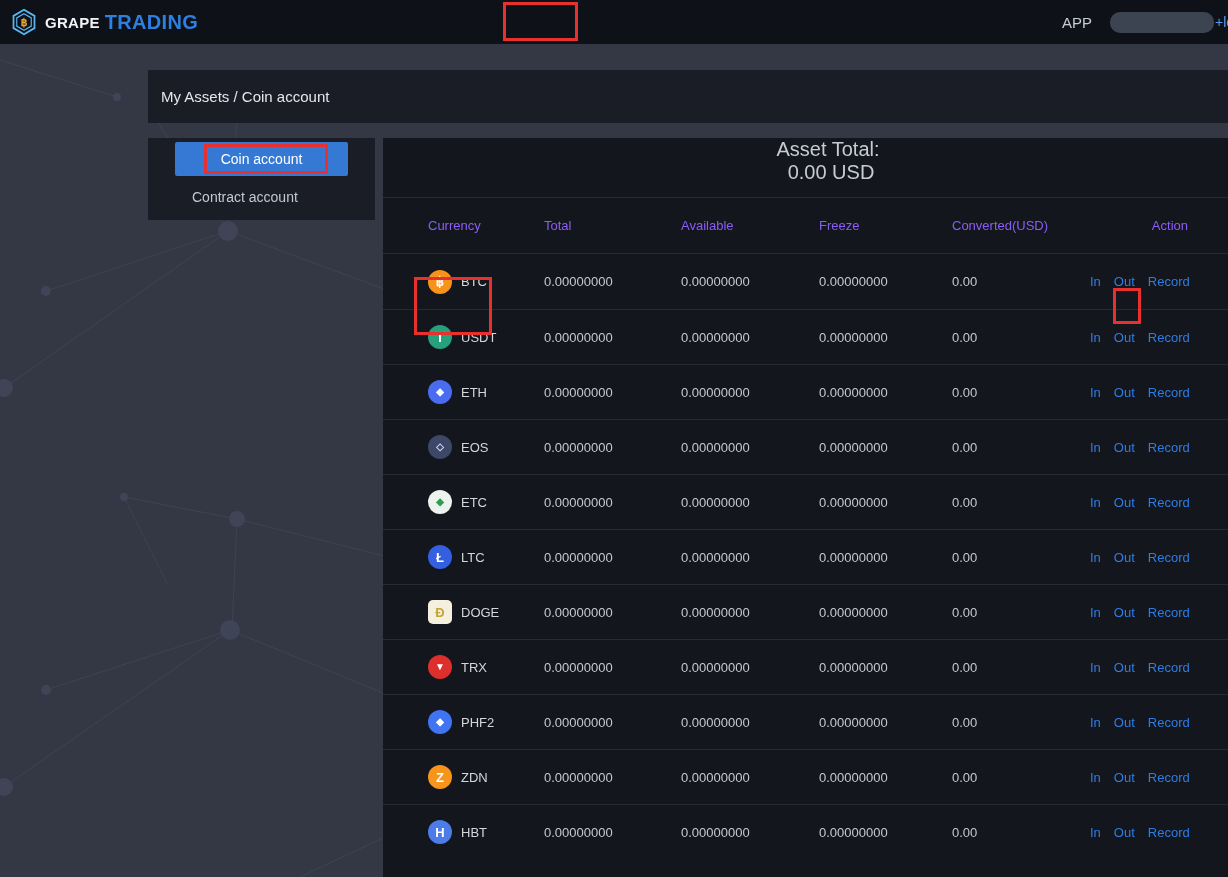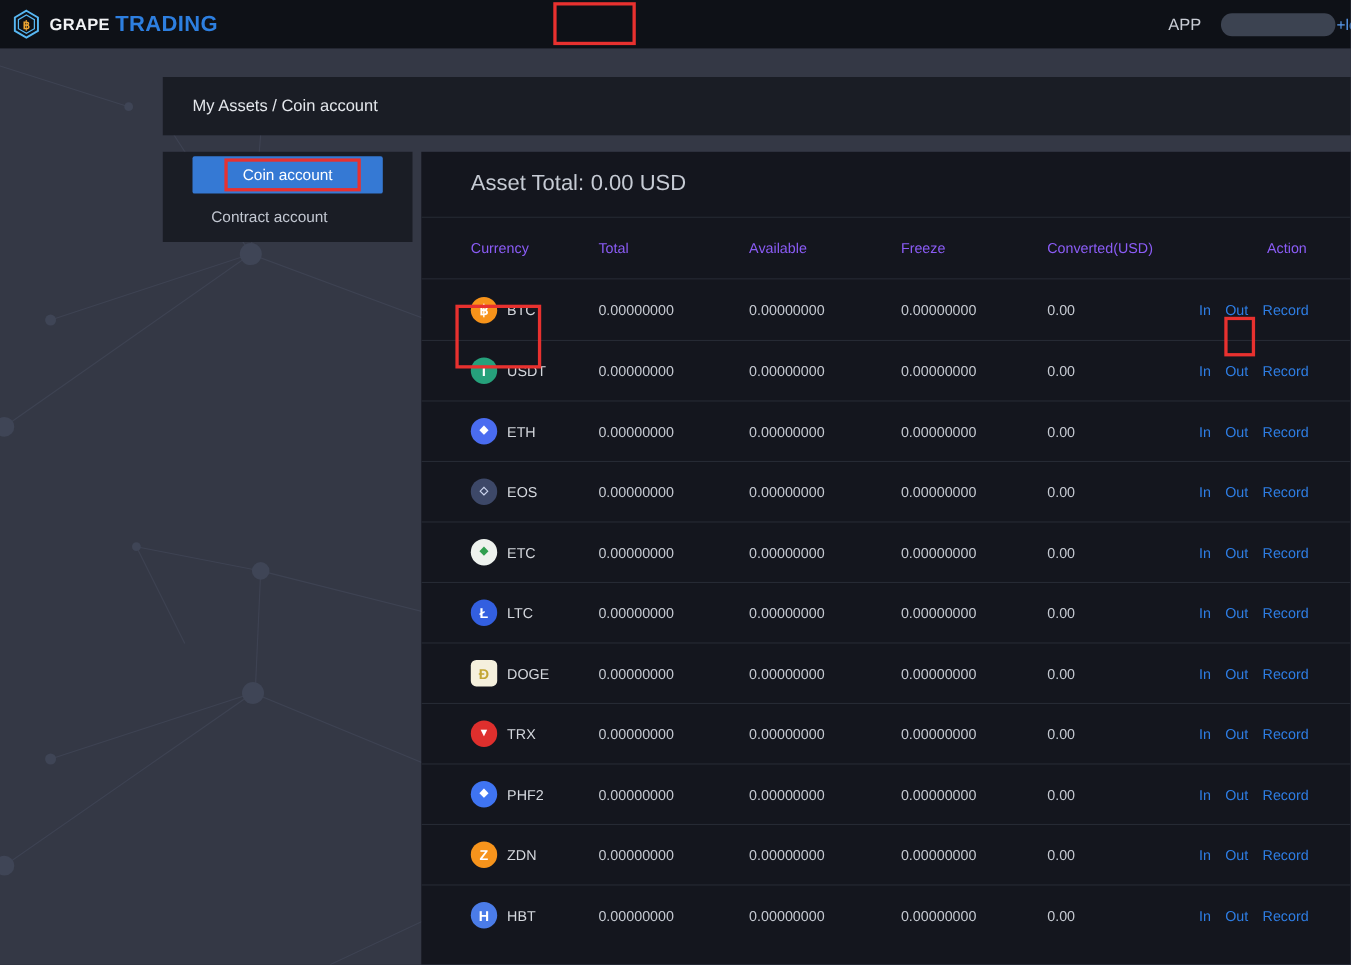--- a/index.html
+++ b/index.html
@@ -25,21 +25,21 @@
     content:""; position:absolute; left:0; right:0; bottom:5px; height:2px; background:#4f9ef7;
   }
   .nav-right { position:absolute; left:1062px; top:0; height:44px; display:flex; align-items:center; }
   .nav-app { color:#c8ccd4; font-size:15px; cursor:pointer; }
   .redacted { width:104px; height:21px; border-radius:10px; background:#3c4351; margin-left:18px; }
   .clipped-text { color:#5a9cf0; font-size:14px; margin-left:1px; white-space:nowrap; }
 
   
   .breadcrumb {
     position:absolute; left:148px; top:70px; width:1080px; height:53px;
-    background:#1a1d25; z-index:2; display:flex; align-items:center; padding-left:27px;
+    background:#1a1d25; z-index:2; display:flex; align-items:center; padding-left:13px;
     color:#e4e7ec; font-size:15px;
   }
 
   
   .sidebar {
     position:absolute; left:148px; top:138px; width:227px; height:82px;
     background:#1a1d25; z-index:2; padding-top:4px;
   }
   .side-btn {
     display:block; width:173px; height:34px; margin:0 auto;
@@ -51,21 +51,21 @@
     height:28px; line-height:28px; cursor:pointer;margin-left:44px;
   }
 
   
   .panel {
     position:absolute; left:383px; top:138px; width:845px; height:739px;
     background:#14161e; z-index:2; overflow:hidden;
   }
   .asset-total {
     height:60px; display:flex; align-items:center; padding-left:45px;
-    border-bottom:1px solid #262a34; font-size:20px; color:#c6cbd4;
+    border-bottom:1px solid #262a34; font-size:20px; color:#c6cbd4;flex-direction:column;
   }
   .asset-total .val { margin-left:6px; }
   .thead, .trow {
     display:grid; grid-template-columns:116px 137px 138px 133px 138px 1fr;
     align-items:center; padding-left:45px;
   }
   .thead { height:56px; color:#8b5cf6; font-size:13px; border-bottom:1px solid #262a34; }
   .th-action { text-align:right; padding-right:40px; }
   .trow { height:55px; font-size:13px; color:#c5c9d1; }
   .trow + .trow { border-top:1px solid #262a34; }

